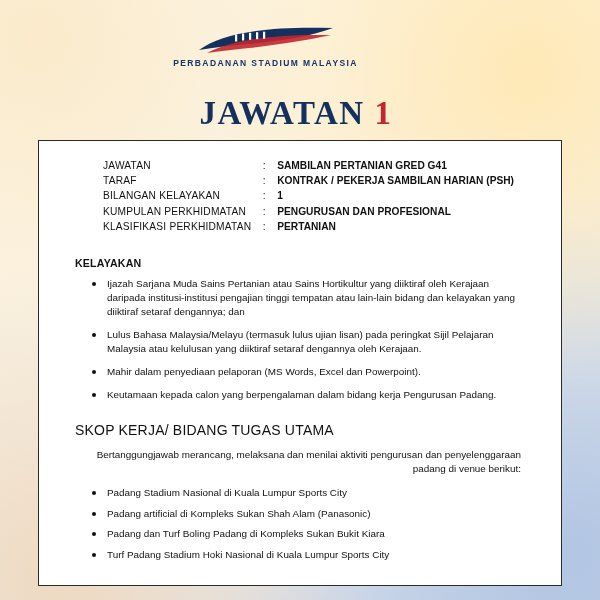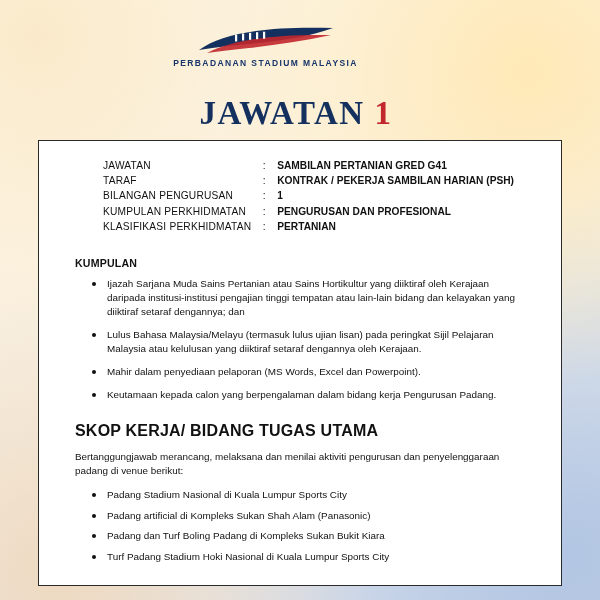--- a/index.html
+++ b/index.html
@@ -95,22 +95,22 @@
     padding-left: 6px;
   }
   h2.sec {
     font-size: 10.6px;
     font-weight: bold;
     margin: 22px 0 8px 14px;
     color: #111;
     letter-spacing: 0.2px;
   }
   h2.sec2 {
-    font-size: 16px;
-    font-weight: bold;
+    font-size: 14px;
+    font-weight: normal;
     margin: 20px 0 10px 14px;
     color: #111;
     letter-spacing: 0.2px;
   }
   ul.bullets {
     margin: 0 16px 0 30px;
     padding: 0;
     list-style: none;
   }
   ul.bullets li {
@@ -130,20 +130,21 @@
     width: 4px;
     height: 4px;
     background: #111;
     border-radius: 50%;
   }
   p.intro {
     font-size: 9.9px;
     line-height: 1.42;
     color: #111;
     margin: 0 18px 10px 14px;
+    text-align: right;
   }
   ul.tight li {
     margin-bottom: 6.5px;
   }
 </style>
 </head>
 <body>
 
 <div class="poster">
 
@@ -175,38 +176,38 @@
           <td class="lbl">JAWATAN</td>
           <td class="col">:</td>
           <td class="val">SAMBILAN  PERTANIAN GRED G41</td>
         </tr>
         <tr>
           <td class="lbl">TARAF</td>
           <td class="col">:</td>
           <td class="val">KONTRAK / PEKERJA SAMBILAN HARIAN (PSH)</td>
         </tr>
         <tr>
-          <td class="lbl">BILANGAN PENGURUSAN</td>
+          <td class="lbl">BILANGAN KELAYAKAN</td>
           <td class="col">:</td>
           <td class="val">1</td>
         </tr>
         <tr>
           <td class="lbl">KUMPULAN PERKHIDMATAN</td>
           <td class="col">:</td>
           <td class="val">PENGURUSAN DAN PROFESIONAL</td>
         </tr>
         <tr>
           <td class="lbl">KLASIFIKASI PERKHIDMATAN</td>
           <td class="col">:</td>
           <td class="val">PERTANIAN</td>
         </tr>
       </tbody>
     </table>
 
-    <h2 class="sec">KUMPULAN</h2>
+    <h2 class="sec">KELAYAKAN</h2>
     <ul class="bullets">
       <li>Ijazah Sarjana Muda Sains Pertanian atau Sains Hortikultur yang diiktiraf oleh Kerajaan daripada institusi-institusi pengajian tinggi tempatan atau lain-lain bidang dan kelayakan yang diiktiraf setaraf dengannya; dan</li>
       <li>Lulus Bahasa Malaysia/Melayu (termasuk lulus ujian lisan) pada peringkat Sijil Pelajaran Malaysia atau kelulusan yang diiktiraf setaraf dengannya oleh Kerajaan.</li>
       <li>Mahir dalam penyediaan pelaporan (MS Words, Excel dan Powerpoint).</li>
       <li>Keutamaan kepada calon yang berpengalaman dalam bidang kerja Pengurusan Padang.</li>
     </ul>
 
     <h2 class="sec2">SKOP KERJA/ BIDANG TUGAS UTAMA</h2>
     <p class="intro">Bertanggungjawab merancang, melaksana dan menilai aktiviti pengurusan dan penyelenggaraan padang di venue berikut:</p>
     <ul class="bullets tight">

